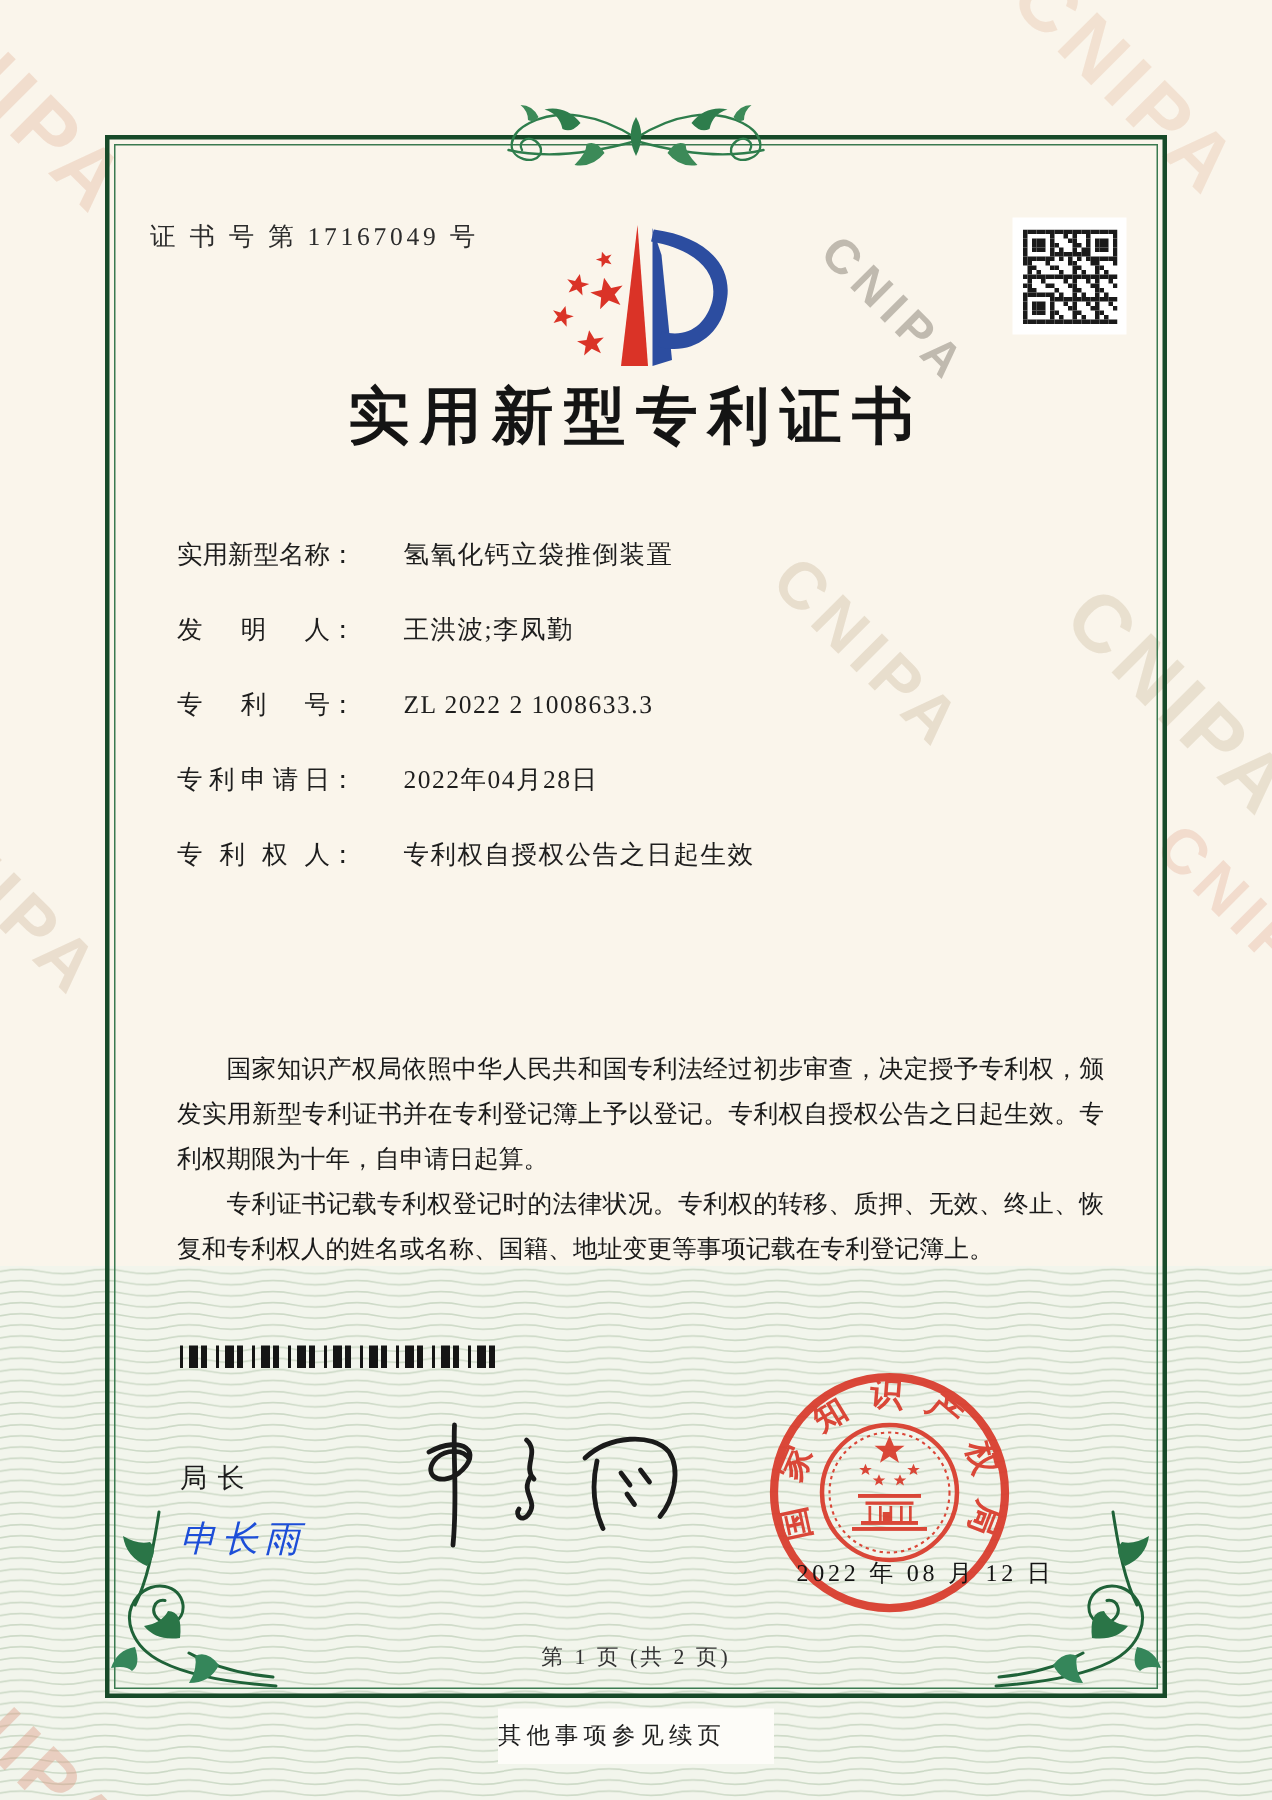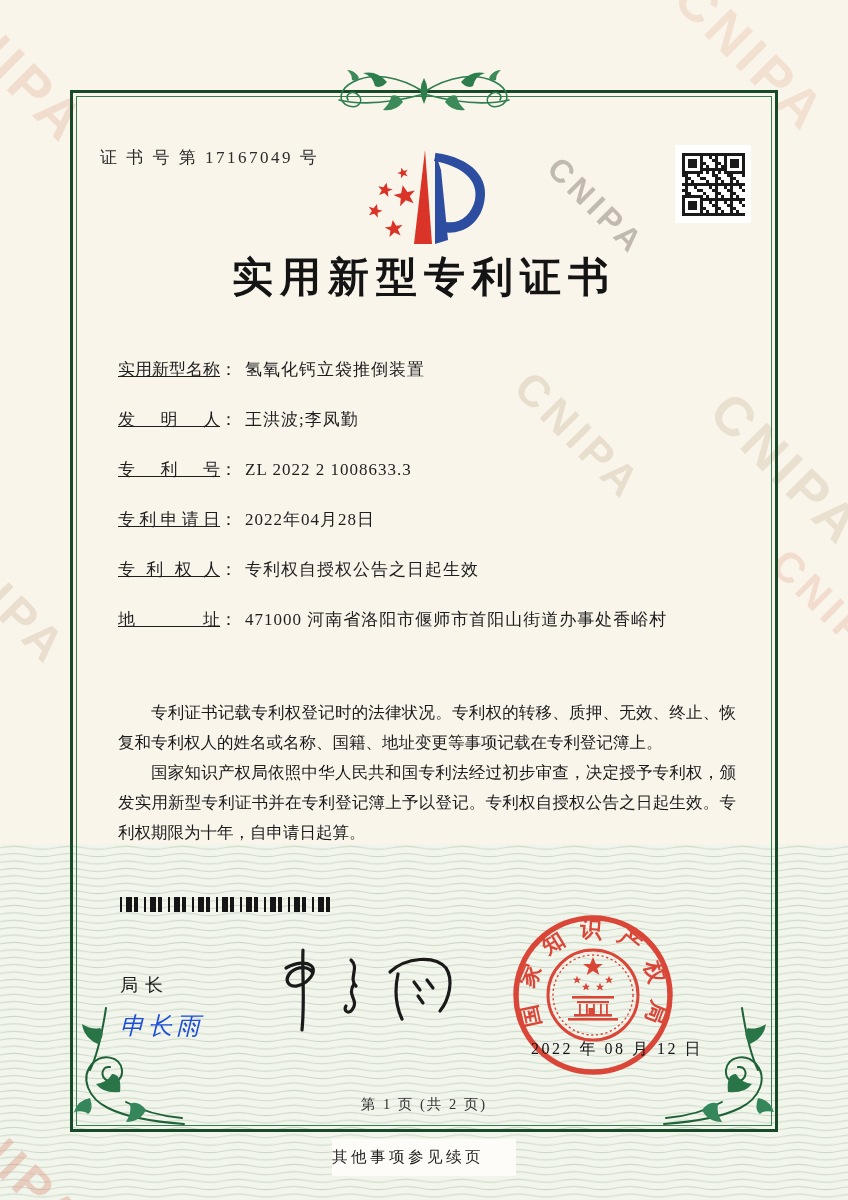--- a/index.html
+++ b/index.html
@@ -19,23 +19,23 @@
   .orn{position:absolute;z-index:2;}
   
   #cert-no{position:absolute;left:100px;top:146px;font-size:17px;letter-spacing:2.5px;color:#2b2b2b;z-index:3;}
   #logo{position:absolute;left:362px;top:140px;z-index:3;}
   #qr-patch{position:absolute;left:675px;top:145px;width:76px;height:78px;background:#ffffff;z-index:3;
       display:flex;align-items:center;justify-content:center;}
   #doc-title{position:absolute;left:0;top:250px;width:848px;text-align:center;font-size:41px;
       font-weight:bold;letter-spacing:7px;color:#141414;z-index:3;}
   
   .frow{position:absolute;left:118px;width:648px;font-size:17px;color:#1e1e1e;z-index:3;white-space:nowrap;}
-  .flabel{display:inline-block;width:102px;text-align:justify;text-align-last:justify;vertical-align:top;text-decoration:underline;}
+  .flabel{display:inline-block;width:102px;text-align:justify;text-align-last:justify;vertical-align:top;}
   .fcolon{display:inline-block;margin-right:8px;}
-  .fval{letter-spacing:1px;}
+  .fval{letter-spacing:1px;margin-left:24px;}
   .fpair2{position:absolute;left:332px;top:0;}
   
   #body-text{position:absolute;left:118px;top:698px;width:618px;font-size:16.5px;line-height:1.82;
       text-align:justify;color:#1a1a1a;z-index:3;}
   #body-text p{margin:0;text-indent:2em;}
   
   #barcode{position:absolute;left:120px;top:897px;width:218px;height:15px;z-index:3;font-size:0;}
   
   #signer-title{position:absolute;left:120px;top:973px;font-size:18px;letter-spacing:7px;z-index:3;color:#1c1c1c;}
   #signer-name{position:absolute;left:120px;top:1010px;font-size:24px;letter-spacing:4px;z-index:3;color:#1d4ed8;font-style:italic;}
@@ -399,27 +399,24 @@
   </div>
   <div class="frow" style="top:458px">
     <span class="flabel">专利号</span><span class="fcolon">：</span><span class="fval">ZL 2022 2 1008633.3</span>
   </div>
   <div class="frow" style="top:508px">
     <span class="flabel">专利申请日</span><span class="fcolon">：</span><span class="fval">2022年04月28日</span>
   </div>
   <div class="frow" style="top:558px">
     <span class="flabel">专利权人</span><span class="fcolon">：</span><span class="fval">专利权自授权公告之日起生效</span>
   </div>
-  <div class="frow" style="top:608px">
-    <span class="flabel">地址</span><span class="fcolon">：</span><span class="fval">471000 河南省洛阳市偃师市首阳山街道办事处香峪村</span>
-  </div>
 
   <div id="body-text">
+    <p>国家知识产权局依照中华人民共和国专利法经过初步审查，决定授予专利权，颁发实用新型专利证书并在专利登记簿上予以登记。专利权自授权公告之日起生效。专利权期限为十年，自申请日起算。</p>
     <p>专利证书记载专利权登记时的法律状况。专利权的转移、质押、无效、终止、恢复和专利权人的姓名或名称、国籍、地址变更等事项记载在专利登记簿上。</p>
-    <p>国家知识产权局依照中华人民共和国专利法经过初步审查，决定授予专利权，颁发实用新型专利证书并在专利登记簿上予以登记。专利权自授权公告之日起生效。专利权期限为十年，自申请日起算。</p>
   </div>
 
   <div id="barcode"><span style="display: inline-block; height: 100%; width: 2px; background: rgb(21, 21, 21);"></span><span style="display: inline-block; height: 100%; width: 4px; background: transparent;"></span><span style="display: inline-block; height: 100%; width: 6px; background: rgb(21, 21, 21);"></span><span style="display: inline-block; height: 100%; width: 2px; background: transparent;"></span><span style="display: inline-block; height: 100%; width: 4px; background: rgb(21, 21, 21);"></span><span style="display: inline-block; height: 100%; width: 6px; background: transparent;"></span><span style="display: inline-block; height: 100%; width: 2px; background: rgb(21, 21, 21);"></span><span style="display: inline-block; height: 100%; width: 4px; background: transparent;"></span><span style="display: inline-block; height: 100%; width: 6px; background: rgb(21, 21, 21);"></span><span style="display: inline-block; height: 100%; width: 2px; background: transparent;"></span><span style="display: inline-block; height: 100%; width: 4px; background: rgb(21, 21, 21);"></span><span style="display: inline-block; height: 100%; width: 6px; background: transparent;"></span><span style="display: inline-block; height: 100%; width: 2px; background: rgb(21, 21, 21);"></span><span style="display: inline-block; height: 100%; width: 4px; background: transparent;"></span><span style="display: inline-block; height: 100%; width: 6px; background: rgb(21, 21, 21);"></span><span style="display: inline-block; height: 100%; width: 2px; background: transparent;"></span><span style="display: inline-block; height: 100%; width: 4px; background: rgb(21, 21, 21);"></span><span style="display: inline-block; height: 100%; width: 6px; background: transparent;"></span><span style="display: inline-block; height: 100%; width: 2px; background: rgb(21, 21, 21);"></span><span style="display: inline-block; height: 100%; width: 4px; background: transparent;"></span><span style="display: inline-block; height: 100%; width: 6px; background: rgb(21, 21, 21);"></span><span style="display: inline-block; height: 100%; width: 2px; background: transparent;"></span><span style="display: inline-block; height: 100%; width: 4px; background: rgb(21, 21, 21);"></span><span style="display: inline-block; height: 100%; width: 6px; background: transparent;"></span><span style="display: inline-block; height: 100%; width: 2px; background: rgb(21, 21, 21);"></span><span style="display: inline-block; height: 100%; width: 4px; background: transparent;"></span><span style="display: inline-block; height: 100%; width: 6px; background: rgb(21, 21, 21);"></span><span style="display: inline-block; height: 100%; width: 2px; background: transparent;"></span><span style="display: inline-block; height: 100%; width: 4px; background: rgb(21, 21, 21);"></span><span style="display: inline-block; height: 100%; width: 6px; background: transparent;"></span><span style="display: inline-block; height: 100%; width: 2px; background: rgb(21, 21, 21);"></span><span style="display: inline-block; height: 100%; width: 4px; background: transparent;"></span><span style="display: inline-block; height: 100%; width: 6px; background: rgb(21, 21, 21);"></span><span style="display: inline-block; height: 100%; width: 2px; background: transparent;"></span><span style="display: inline-block; height: 100%; width: 4px; background: rgb(21, 21, 21);"></span><span style="display: inline-block; height: 100%; width: 6px; background: transparent;"></span><span style="display: inline-block; height: 100%; width: 2px; background: rgb(21, 21, 21);"></span><span style="display: inline-block; height: 100%; width: 4px; background: transparent;"></span><span style="display: inline-block; height: 100%; width: 6px; background: rgb(21, 21, 21);"></span><span style="display: inline-block; height: 100%; width: 2px; background: transparent;"></span><span style="display: inline-block; height: 100%; width: 4px; background: rgb(21, 21, 21);"></span><span style="display: inline-block; height: 100%; width: 6px; background: transparent;"></span><span style="display: inline-block; height: 100%; width: 2px; background: rgb(21, 21, 21);"></span><span style="display: inline-block; height: 100%; width: 4px; background: transparent;"></span><span style="display: inline-block; height: 100%; width: 6px; background: rgb(21, 21, 21);"></span><span style="display: inline-block; height: 100%; width: 2px; background: transparent;"></span><span style="display: inline-block; height: 100%; width: 4px; background: rgb(21, 21, 21);"></span><span style="display: inline-block; height: 100%; width: 6px; background: transparent;"></span><span style="display: inline-block; height: 100%; width: 2px; background: rgb(21, 21, 21);"></span><span style="display: inline-block; height: 100%; width: 4px; background: transparent;"></span><span style="display: inline-block; height: 100%; width: 6px; background: rgb(21, 21, 21);"></span><span style="display: inline-block; height: 100%; width: 2px; background: transparent;"></span><span style="display: inline-block; height: 100%; width: 4px; background: rgb(21, 21, 21);"></span><span style="display: inline-block; height: 100%; width: 6px; background: transparent;"></span></div>
 
   <div id="signer-title">局长</div>
   <div id="signer-name">申长雨</div>
   <svg id="sig-script" width="210" height="100" viewBox="0 0 210 100">
     <g stroke="#1a1a1a" stroke-width="3.2" fill="none" stroke-linecap="round">
       <path d="M55 12 C 54 34, 57 62, 54 92"></path>
       <path d="M38 30 C 60 18, 75 30, 58 44 C 44 54, 33 44, 43 34 C 50 28, 61 28, 65 35"></path>

